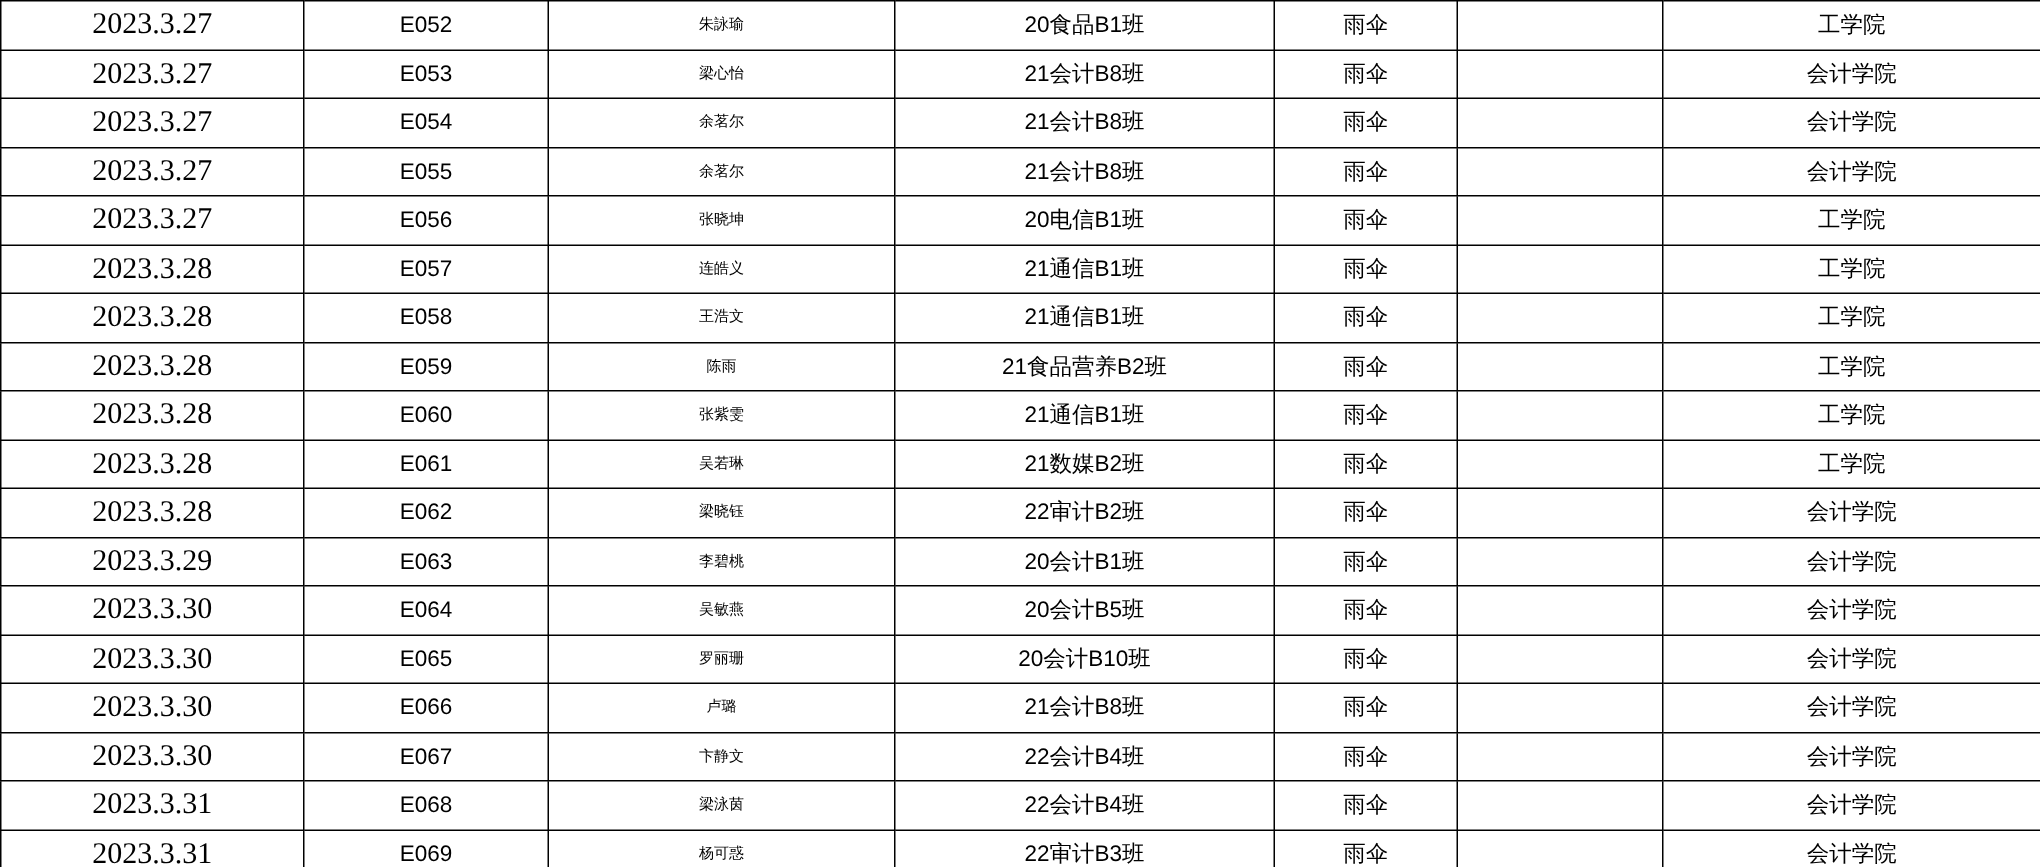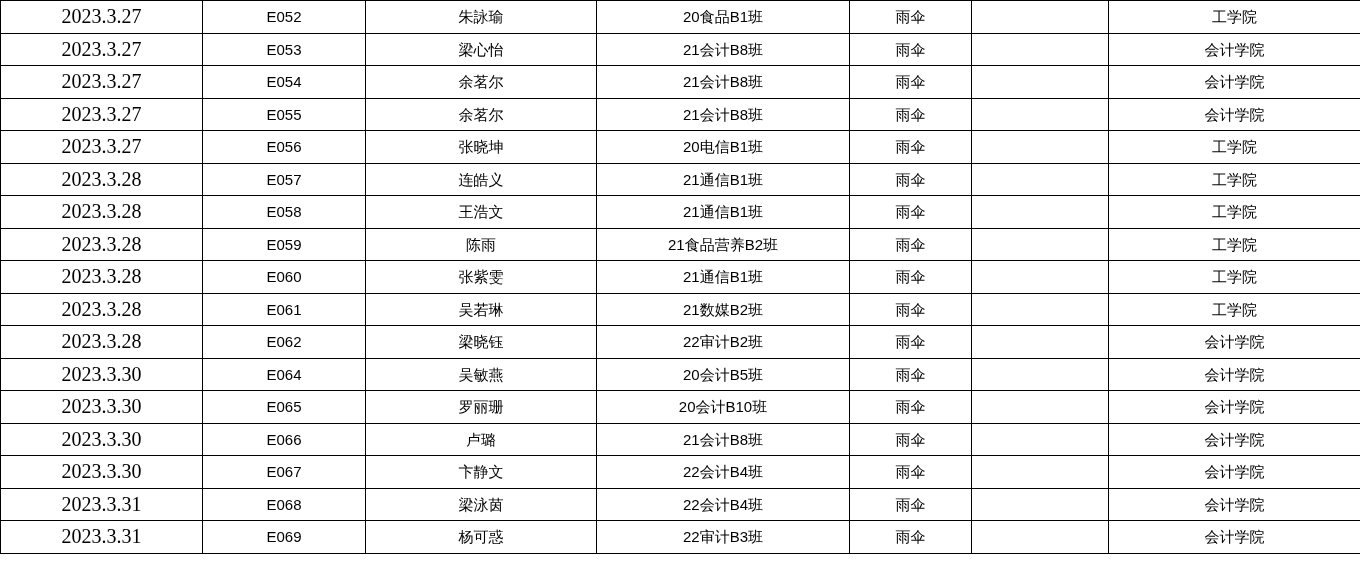--- a/index.html
+++ b/index.html
@@ -34,21 +34,21 @@
   col.c-date   { width: 202px; }
   col.c-id     { width: 163px; }
   col.c-name   { width: 231px; }
   col.c-class  { width: 253px; }
   col.c-item   { width: 122px; }
   col.c-blank  { width: 137px; }
   col.c-college{ width: 252px; }
 
   td.date   { font-family: "Liberation Serif", serif; font-size: 20px; }
   td.id     { font-family: Liberation Sans, sans-serif; font-size: 15px; }
-  td.name   { font-size: 15px; }
+  td.name   { font-size: 10px; }
   td.class  { font-size: 15px; }
   td.item   { font-size: 15px; }
   td.blank  { font-size: 15px; }
   td.college{ font-size: 15px; }
 </style>
 </head>
 <body>
 
 <table class="sheet">
   <colgroup>
@@ -154,20 +154,29 @@
       <tr>
         <td class="date">2023.3.28</td>
         <td class="id">E062</td>
         <td class="name">梁晓钰</td>
         <td class="class">22审计B2班</td>
         <td class="item">雨伞</td>
         <td class="blank"></td>
         <td class="college">会计学院</td>
       </tr>
       <tr>
+        <td class="date">2023.3.29</td>
+        <td class="id">E063</td>
+        <td class="name">李碧桃</td>
+        <td class="class">20会计B1班</td>
+        <td class="item">雨伞</td>
+        <td class="blank"></td>
+        <td class="college">会计学院</td>
+      </tr>
+      <tr>
         <td class="date">2023.3.30</td>
         <td class="id">E064</td>
         <td class="name">吴敏燕</td>
         <td class="class">20会计B5班</td>
         <td class="item">雨伞</td>
         <td class="blank"></td>
         <td class="college">会计学院</td>
       </tr>
       <tr>
         <td class="date">2023.3.30</td>

